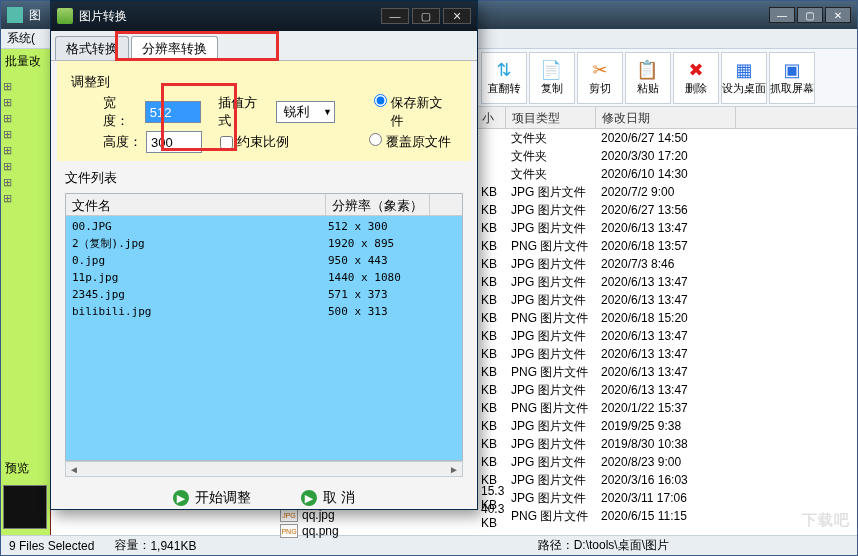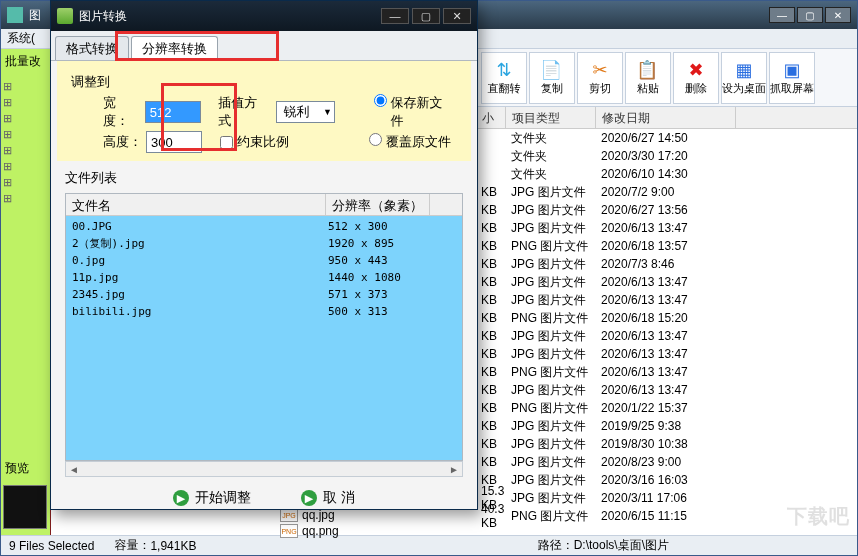--- a/index.html
+++ b/index.html
@@ -78,21 +78,21 @@
 .dlg-hscroll .track{flex:1; background:#e5e8eb;}
 
 .dlg-buttons { display:flex; justify-content:center; gap:50px; padding:12px 0 8px;}
 .dlg-act { display:flex; align-items:center; font-size:14px; gap:6px; cursor:pointer;}
 .dlg-act .c{ width:16px; height:16px; border-radius:50%; display:inline-flex; align-items:center; justify-content:center; color:#fff; font-size:11px;}
 .c-go{background:#2f9e3f;} .c-cancel{background:#2f9e3f;}
 
 .file-under { position:absolute; left:280px; top:500px; font-size:12px; display:flex; align-items:center; gap:4px;}
 .file-under .ficon{width:18px;height:14px;background:#fff;border:1px solid #999;display:inline-flex;align-items:center;justify-content:center;font-size:7px;color:#c60;}
 
-.watermark{position:absolute;right:8px;bottom:26px;font-size:20px;color:rgba(0,0,0,.12);font-weight:bold;letter-spacing:1px;}
+.watermark{position:absolute;right:8px;bottom:26px;font-size:15px;color:rgba(0,0,0,.12);font-weight:bold;letter-spacing:1px;}
 </style>
 </head>
 <body>
 
 <div class="main-window">
   <div class="main-titlebar">
     <span class="t-icon"></span>
     <span>图</span>
     <span class="spacer"></span>
     <span class="win-btn">—</span>

